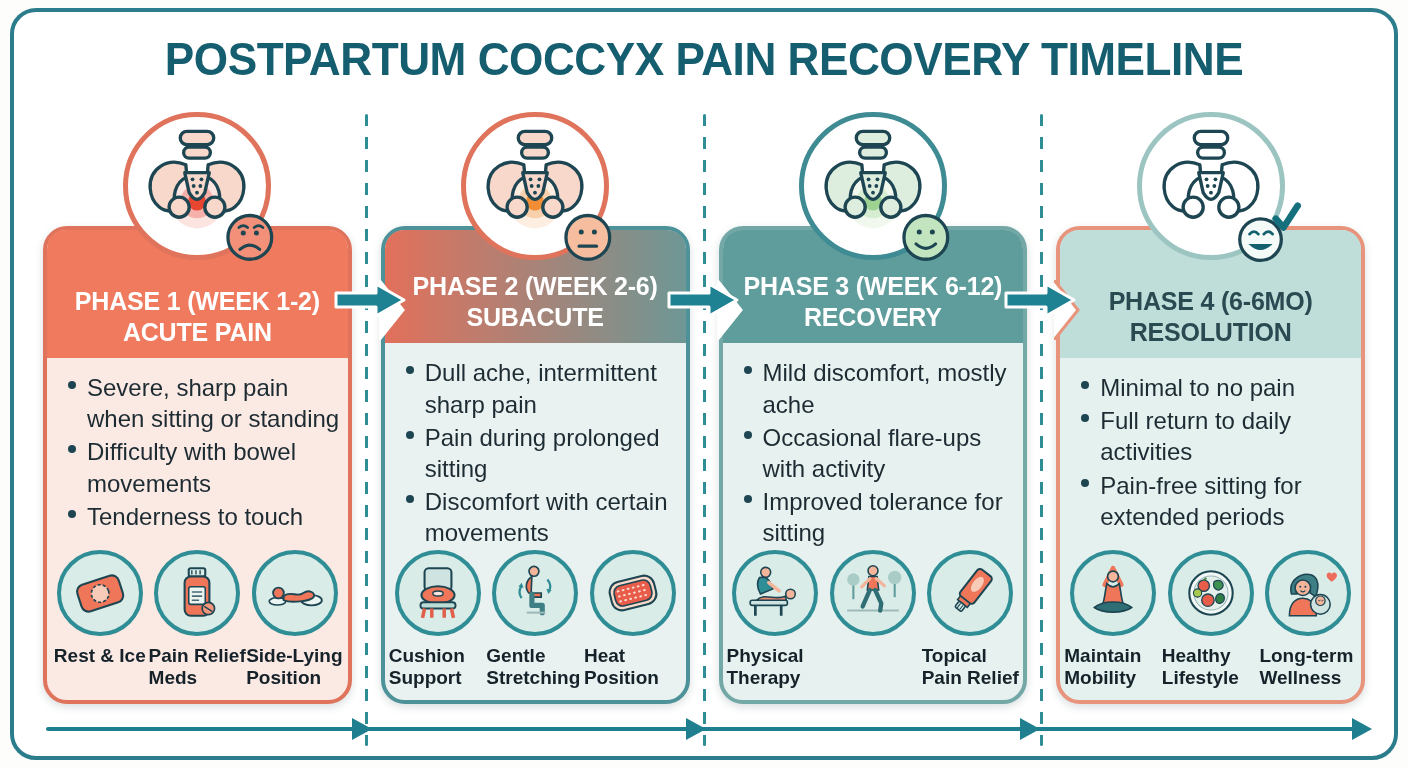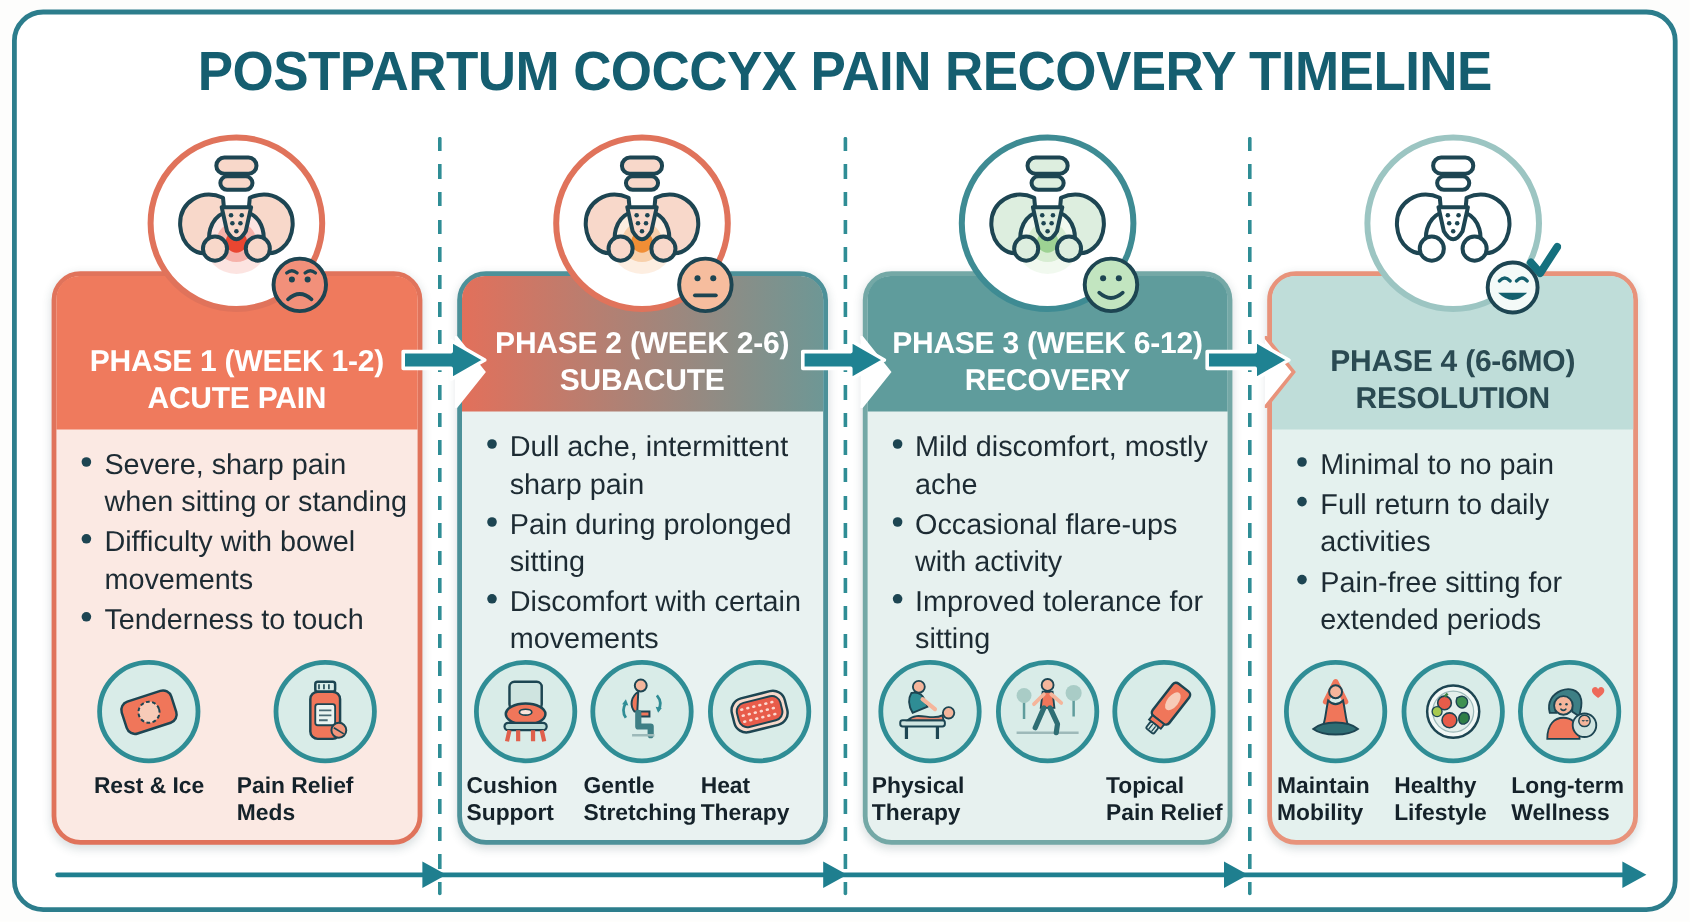--- a/index.html
+++ b/index.html
@@ -126,20 +126,31 @@
               <path d="M25 8v4 M29 8v4 M33 8v4" stroke="#1d4552" stroke-width="1.3"></path>
               <rect x="18" y="14" width="24" height="38" rx="6" fill="#F0765A" stroke="#1d4552" stroke-width="2"></rect>
               <rect x="22" y="24" width="16" height="17" rx="2" fill="#EAF4F1" stroke="#1d4552" stroke-width="1.5"></rect>
               <path d="M25 29h10 M25 33h10 M25 37h7" stroke="#4b6a74" stroke-width="1.5"></path>
               <circle cx="41" cy="45" r="6" fill="#F2977D" stroke="#1d4552" stroke-width="1.6"></circle>
               <path d="M37 43l8 5" stroke="#1d4552" stroke-width="1.3"></path>
             </svg>
           </div>
           <div class="treat-label">Pain Relief Meds</div>
         </div>
+        <div class="treat">
+          <div class="treat-circle">
+            <svg viewBox="0 0 60 60">
+              <ellipse cx="46" cy="37" rx="10" ry="5" fill="#EAF4F1" stroke="#1d4552" stroke-width="1.8"></ellipse>
+              <ellipse cx="13" cy="38" rx="8" ry="3.6" fill="#EAF4F1" stroke="#1d4552" stroke-width="1.6"></ellipse>
+              <circle cx="14" cy="30" r="5.2" fill="#F0765A" stroke="#1d4552" stroke-width="1.8"></circle>
+              <path d="M19 33 C26 27 32 35 38 30 C44 26 50 30 48 34 C45 38 26 40 19 37 Z" fill="#F0765A" stroke="#1d4552" stroke-width="1.8"></path>
+            </svg>
+          </div>
+          <div class="treat-label">Side-Lying Position</div>
+        </div>
       </div>
     </div>
   </div>
 
   <div class="divider"></div>
 
   <div class="col" style="--h1: #E2705B; --h2: #6E9795; --body: #E9F2F1; --border: #4D9199; --htext: #FFFFFF; --cborder: #E0735B; --pfill: #F8D8CA; --glow: #F08A2E; --notch: #FFFFFF;">
     <div class="circle-wrap">
       <div class="big-circle">
         <svg class="pelvis-svg" viewBox="0 0 100 104">
@@ -197,21 +208,21 @@
         <div class="treat">
           <div class="treat-circle">
             <svg viewBox="0 0 60 60">
               <g transform="rotate(-14 30 30)">
                 <rect x="8" y="16" width="44" height="28" rx="10" fill="#F7D9CB" stroke="#1d4552" stroke-width="2"></rect>
                 <rect x="12" y="20" width="36" height="20" rx="7" fill="#E85C4A" stroke="#1d4552" stroke-width="1.6"></rect>
                 <path d="M16 25 H44 M16 30 H44 M16 35 H44" stroke="#FBD9D0" stroke-width="2" stroke-dasharray="0.8 4.2" stroke-linecap="round"></path>
               </g>
             </svg>
           </div>
-          <div class="treat-label">Heat Therapy</div>
+          <div class="treat-label">Heat Position</div>
         </div>
       </div>
     </div>
   </div>
 
   <div class="divider"></div>
 
   <div class="col" style="--h1: #5F9C9C; --h2: #5F9C9C; --body: #E7F1EF; --border: #74A8A6; --htext: #FFFFFF; --cborder: #3E8B93; --pfill: #DDEEDF; --glow: #9AD18F; --notch: #FFFFFF;">
     <div class="circle-wrap">
       <div class="big-circle">

